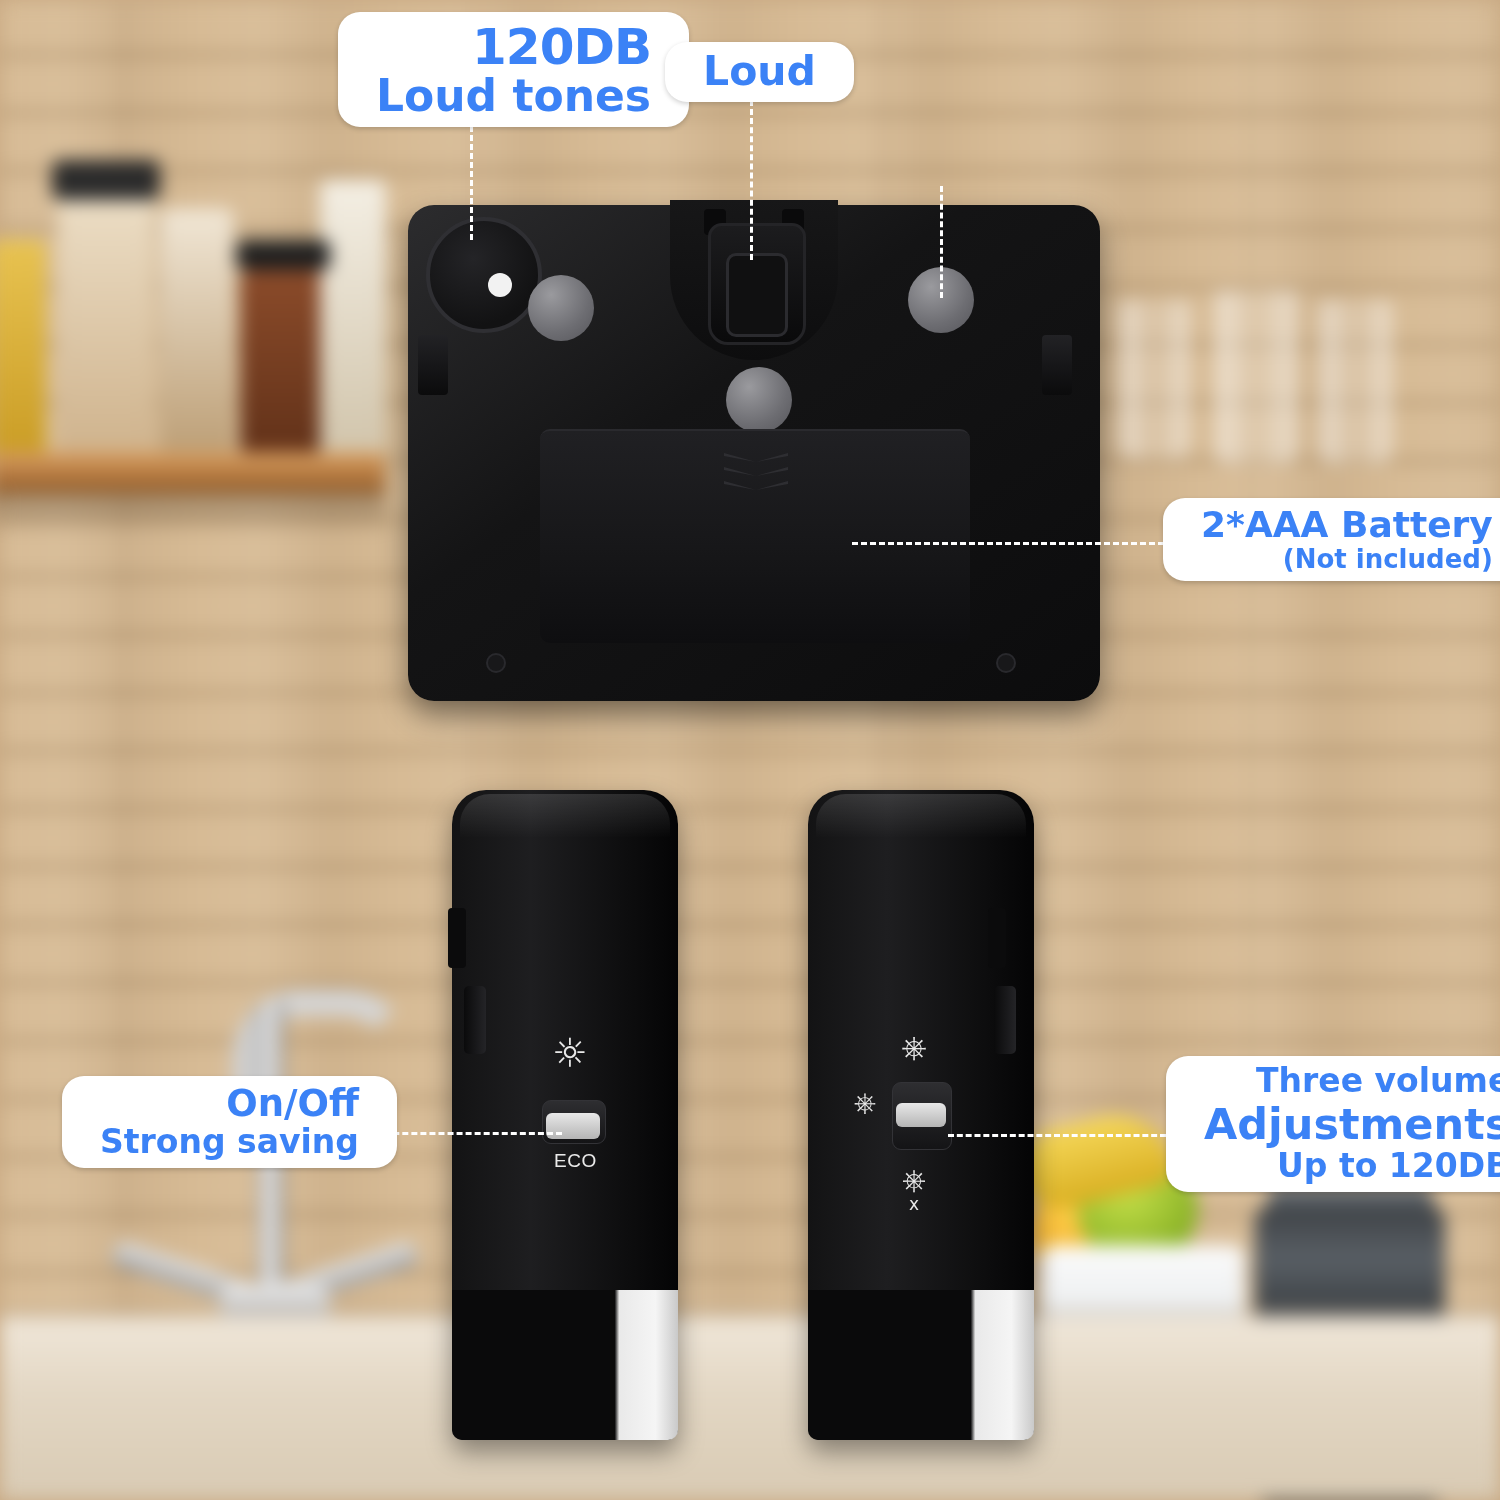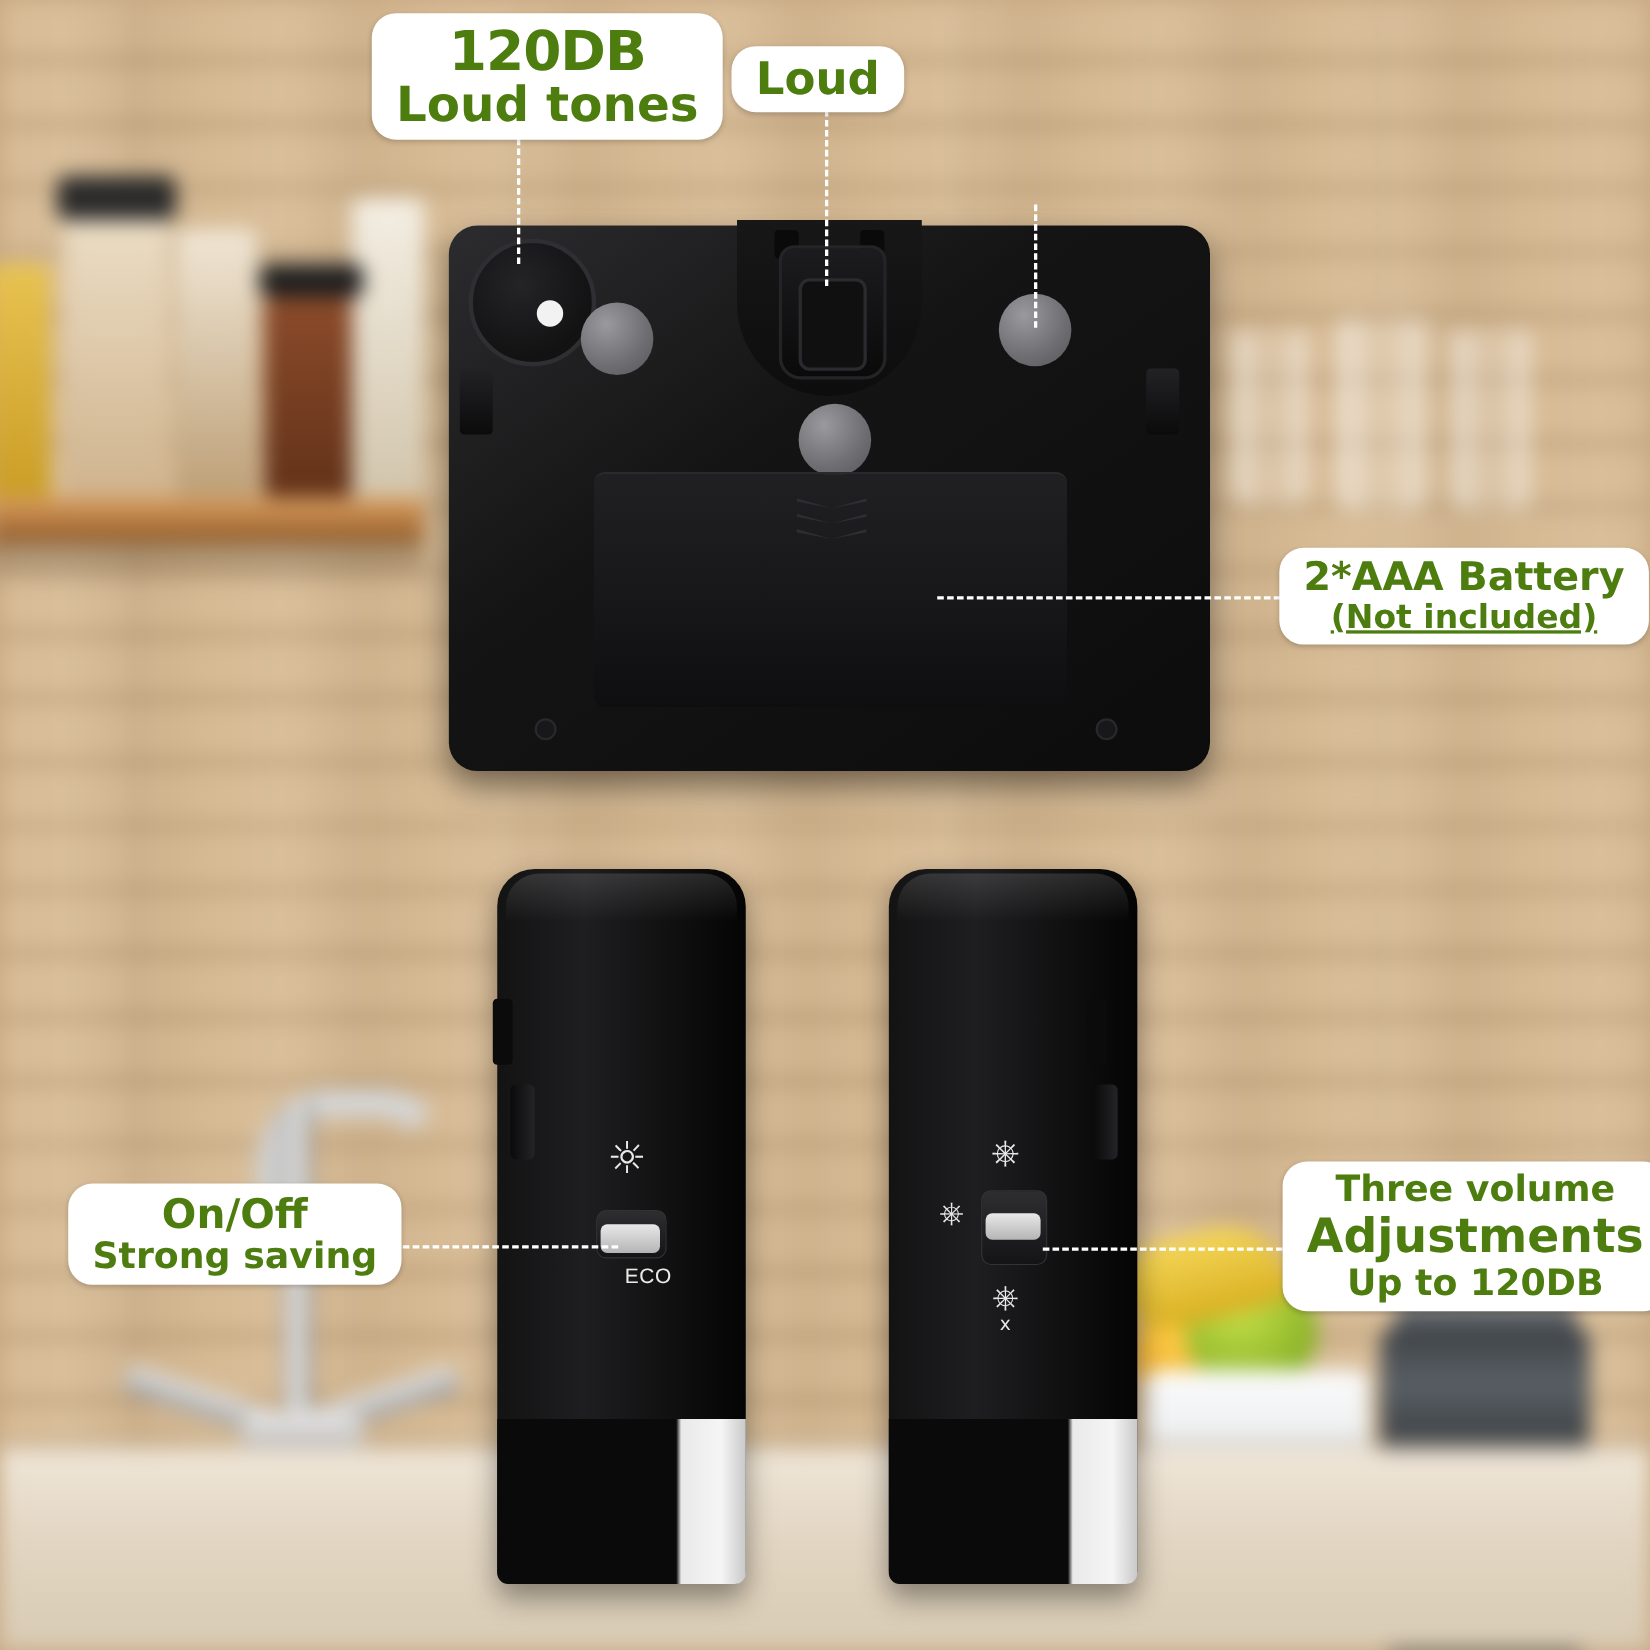--- a/index.html
+++ b/index.html
@@ -357,23 +357,23 @@
     font-size: 19px;
     letter-spacing: .5px;
     font-family: "Liberation Sans", sans-serif;
   }
 
   
   .callout {
     position: absolute;
     background: #ffffff;
     border-radius: 22px;
-    padding: 7px 22px;
-    text-align: center;
-    color: #4d7c0f;
+    padding: 7px 38px;
+    text-align: right;
+    color: #3b82f6;
     font-family: "DejaVu Sans", sans-serif;
     font-weight: bold;
     line-height: 1.12;
     box-shadow: 0 2px 5px rgba(0,0,0,0.18);
     white-space: nowrap;
   }
   .callout .l1 { display: block; }
   .callout .l2 { display: block; }
   .callout .l3 { display: block; }
 
@@ -382,21 +382,21 @@
   .c-120db .l2 { font-size: 44px; margin-top: -4px; }
 
   .c-hook { left: 665px; top: 42px; }
   .c-hook .l1 { font-size: 41px; }
 
   .c-magnet { left: 760px; top: 122px; }
   .c-magnet .l1 { font-size: 38px; }
 
   .c-battery { left: 1163px; top: 498px; }
   .c-battery .l1 { font-size: 36px; }
-  .c-battery .l2 { font-size: 30px; text-decoration: underline; }
+  .c-battery .l2 { font-size: 26px; }
 
   .c-onoff { left: 62px; top: 1076px; }
   .c-onoff .l1 { font-size: 37px; }
   .c-onoff .l2 { font-size: 33px; }
 
   .c-volume { left: 1166px; top: 1056px; }
   .c-volume .l1 { font-size: 33px; }
   .c-volume .l2 { font-size: 43px; }
   .c-volume .l3 { font-size: 33px; }
 
@@ -497,21 +497,21 @@
     <div class="ds-body"></div>
     <div class="ds-top-gloss"></div>
     <div class="ds-notch" style="left:-4px; top:118px;"></div>
     <div class="ds-tab" style="left:12px; top:196px; height:68px;"></div>
     <div class="ds-base-white"></div>
 
     <div class="icon-glyph" style="left:94px; top:240px; width:48px; font-size:40px;">☼</div>
     <div class="switch-track" style="left:90px; top:310px;">
       <div class="switch-knob" style="left:3px; top:12px;"></div>
     </div>
-    <div class="eco-label" style="left:116px; top:360px;">ECO</div>
+    <div class="eco-label" style="left:102px; top:360px;">ECO</div>
   </div>
 
   <div class="device-side ds-right">
     <div class="ds-body"></div>
     <div class="ds-top-gloss"></div>
     <div class="ds-notch" style="left:180px; top:118px;"></div>
     <div class="ds-tab" style="left:186px; top:196px; height:68px;"></div>
     <div class="ds-base-white"></div>
 
     <div class="icon-glyph" style="left:82px; top:238px; width:48px; font-size:32px;">⎈</div>

